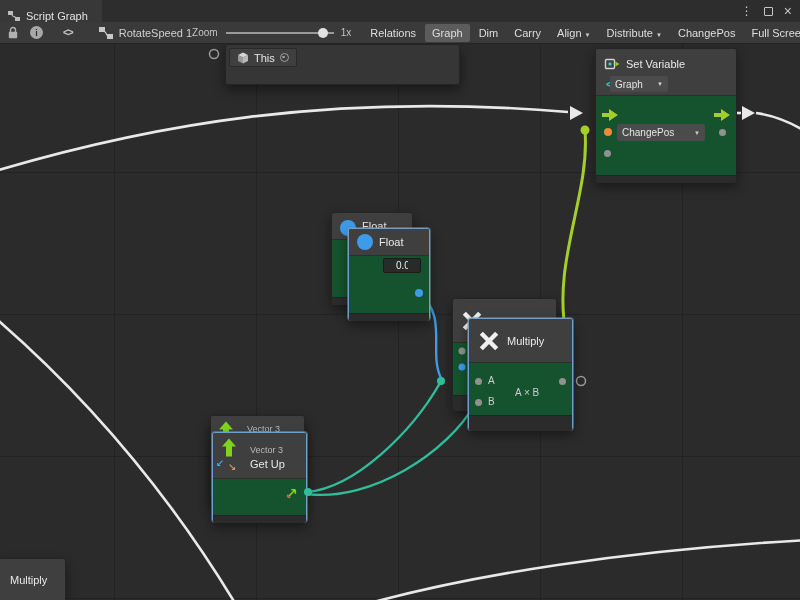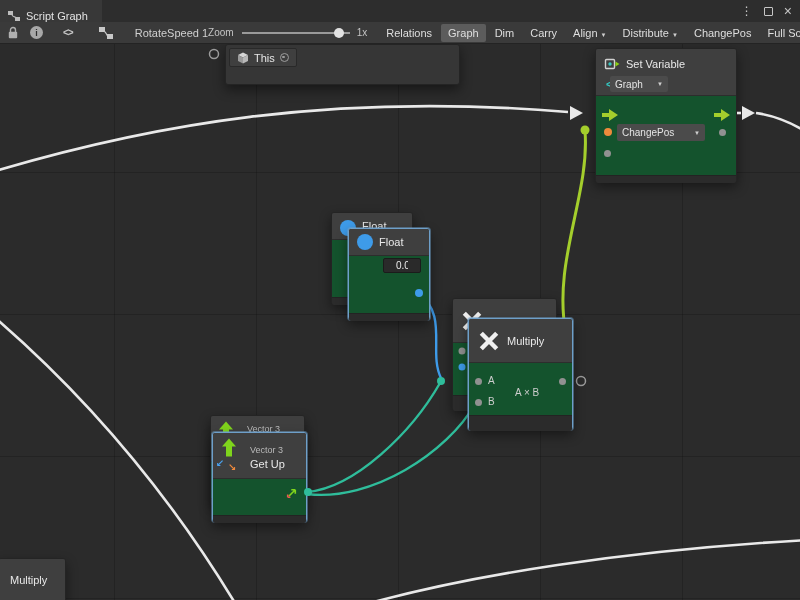--- a/index.html
+++ b/index.html
@@ -16,21 +16,21 @@
   .closex{font-size:14px;line-height:1}
   
   .toolbar{position:absolute;top:22px;left:0;width:800px;height:22px;background:#3A3A3A;
     border-bottom:1px solid #232323;display:flex;align-items:center;font-size:11px;color:#D4D4D4;
     white-space:nowrap;z-index:10;overflow:hidden}
   .tb-lock{margin-left:8px;flex:0 0 auto}
   .tb-info{margin-left:12px;width:13px;height:13px;border-radius:50%;background:#A8A8A8;color:#2E2E2E;
     font-size:9px;font-weight:bold;display:flex;align-items:center;justify-content:center;flex:0 0 auto}
   .tb-code{margin-left:20px;font-size:10px;font-weight:bold;color:#C8C8C8;letter-spacing:-1px;flex:0 0 auto}
   .tb-gicon{margin-left:26px;flex:0 0 auto;display:flex}
-  .tb-gname{margin-left:22px;color:#D0D0D0;flex:0 0 auto}
+  .tb-gname{margin-left:6px;color:#D0D0D0;flex:0 0 auto}
   .tb-zoomlabel{font-size:10px;color:#C4C4C4;flex:0 0 auto}
   .slider{margin-left:8px;position:relative;width:108px;height:10px;flex:0 0 auto}
   .slider .track{position:absolute;left:0;right:0;top:4px;height:2px;background:#9A9A9A}
   .slider .handle{position:absolute;left:92px;top:0;width:10px;height:10px;border-radius:50%;background:#E2E2E2}
   .tb-zoomval{margin-left:7px;font-size:10px;color:#C4C4C4;flex:0 0 auto}
   .tb-btns{margin-left:12px;display:flex;gap:2px;align-items:center}
   .tb-btn{padding:3px 7px;flex:0 0 auto;color:#DFDFDF;font-size:11px;border-radius:2px}
   .tb-btn.active{background:#5C5C5C}
   .caret{font-size:6px;margin-left:3px;color:#CFCFCF}
   

